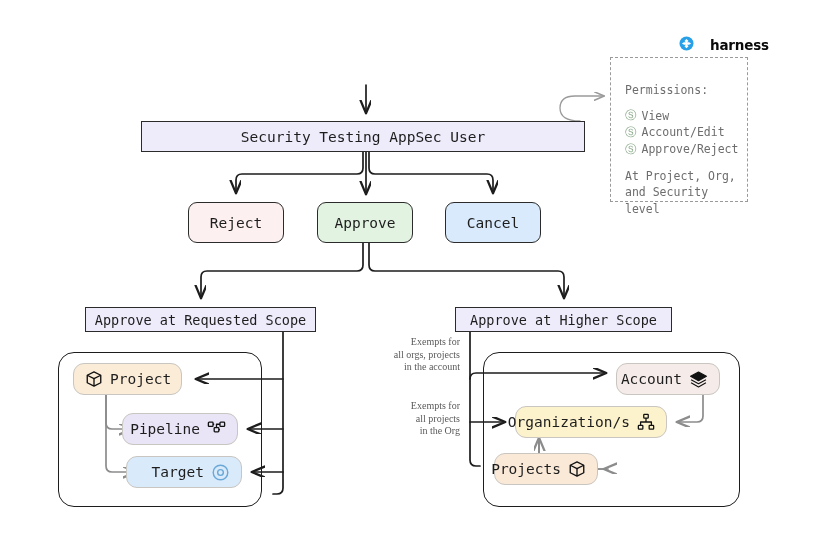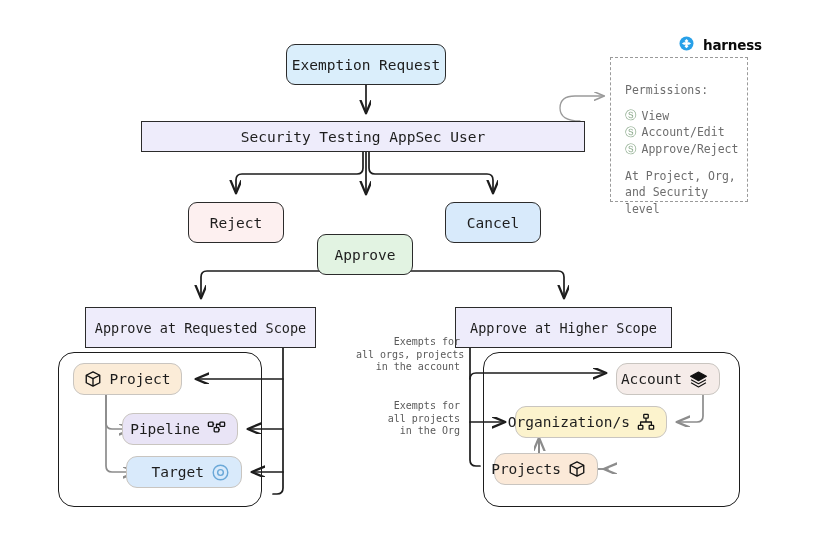--- a/index.html
+++ b/index.html
@@ -54,25 +54,25 @@
     font-size: 14.5px;
   }
 
   .n-act {
     top: 202px; height: 41px; width: 96px;
     border: 1.6px solid #2b2b2b;
     border-radius: 9px;
     font-size: 14.5px;
   }
   .n-reject { left: 188px; background: #fdf0f0; }
-  .n-approve { left: 317px; background: #e2f3e2; margin-top: 32px; }
+  .n-approve { left: 317px; background: #e2f3e2; }
   .n-cancel { left: 445px; background: #d8eafb; }
 
   .n-scope {
-    top: 307px; height: 41px;
+    top: 307px; height: 25px;
     border: 1.6px solid #2b2b2b;
     background: #eeecfb;
     font-size: 13.5px;
   }
   .n-scope-req { left: 85px; width: 231px; }
   .n-scope-high { left: 455px; width: 217px; }
 
   
   .subgraph {
     position: absolute;
@@ -91,21 +91,21 @@
     align-items: center;
     gap: 7px;
     border: 1.3px solid #c9c5c0;
     border-radius: 11px;
     font-size: 14.5px;
     color: #1d1d1d;
     white-space: nowrap;
     padding: 0 11px;
     height: 32px;
   }
-  .lf-project  { left: 73px;  top: 363px; width: 109px; background: #fbecd8; justify-content: center; }
+  .lf-project  { left: 73px;  top: 363px; width: 109px; background: #fbecd8; justify-content: space-between; }
   .lf-pipeline { left: 122px; top: 413px; width: 116px; background: #e9e4f6; justify-content: flex-end; }
   .lf-target   { left: 126px; top: 456px; width: 116px; background: #d9eafb; justify-content: flex-end; padding-left: 32px; }
 
   .lf-account  { left: 616px; top: 363px; width: 104px; background: #f5ece9; justify-content: flex-end; }
   .lf-org      { left: 515px; top: 406px; width: 152px; background: #fcf3cd; justify-content: flex-end; }
   .lf-projects { left: 494px; top: 453px; width: 104px; background: #fbe9d8; justify-content: flex-end; }
 
   .leaf .ic { flex: 0 0 auto; display: inline-flex; align-items: center; }
 
   
@@ -121,35 +121,36 @@
     line-height: 1.45;
   }
   .perm-title { margin-bottom: 9px; margin-top: 14px; }
   .perm-item { display: flex; align-items: center; gap: 5px; }
   .perm-foot { margin-top: 10px; }
   .chk { color: #8aa98a; font-size: 11.5px; line-height: 1; }
 
   .brand {
     position: absolute;
     left: 679px; top: 36px;
-    display: flex; align-items: center; gap: 9px;
+    display: flex; align-items: center; gap: 16px;
     font-family: "DejaVu Sans", "Liberation Sans", sans-serif;
     font-weight: bold;
     font-size: 13.5px;
     color: #0a0a0a;
     letter-spacing: -0.2px;
   }
 
   .edge-label {
     position: absolute;
     color: #5a5a5a;
     font-size: 10px;
     line-height: 1.25;
     text-align: right;
     white-space: pre;
+    font-family: Liberation Serif, serif;
   }
   .el-acct { left: 356px; top: 336px; width: 104px; }
   .el-org  { left: 356px; top: 400px; width: 104px; }
 </style>
 </head>
 <body>
 
 <div id="stage">
 
   <svg id="wires" viewBox="0 0 814 552">
@@ -271,23 +272,20 @@
     <path d="M604,469 L531,469 Q539,469 539,461 L539,438" fill="none" stroke="#8c8c8c" stroke-width="1.7" stroke-linecap="round" stroke-linejoin="round" marker-start="url(#ahg)" style="visibility:hidden"></path>
     <path d="M539,438 L539,461 Q539,469.5 531.5,469.5 L604,469.5" fill="none" stroke="#8c8c8c" stroke-width="1.7" stroke-linecap="round" stroke-linejoin="round" style="visibility:hidden"></path>
 
     <g fill="none" stroke="#8c8c8c" stroke-width="1.7" stroke-linecap="round" stroke-linejoin="round">
       <path d="M604,469 L545,469 Q539,469 539,463 L539,438" marker-start="url(#ahg)"></path>
     </g>
 
     <path d="M580,121 Q560,121 560,108 Q560,96 575,96 L604,96" fill="none" stroke="#9a9a9a" stroke-width="1.3" stroke-linecap="round" stroke-linejoin="round" marker-end="url(#ahl)"></path>
   </svg>
 
-  <div class="node n-exemption">
-    <span>Exemption Request</span>
-  </div>
 
   <div class="node n-user">
     <span>Security Testing AppSec User</span>
   </div>
 
   <div class="node n-act n-reject">
     <span>Reject</span>
   </div>
   <div class="node n-act n-approve">
     <span>Approve</span>

